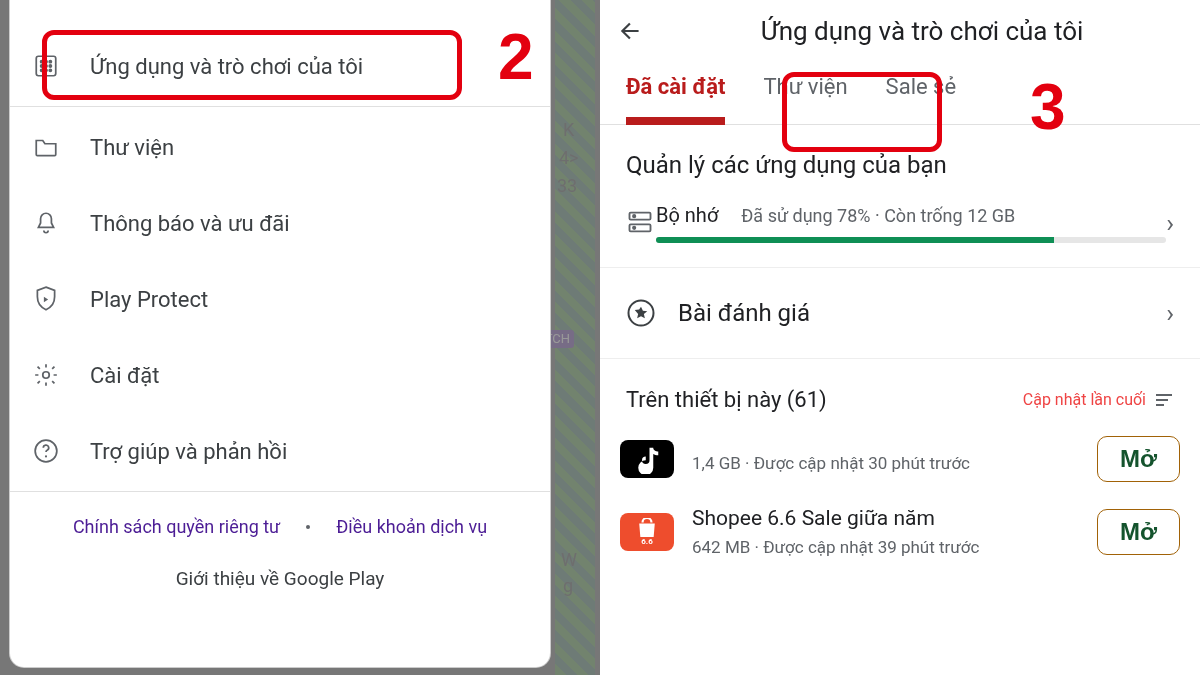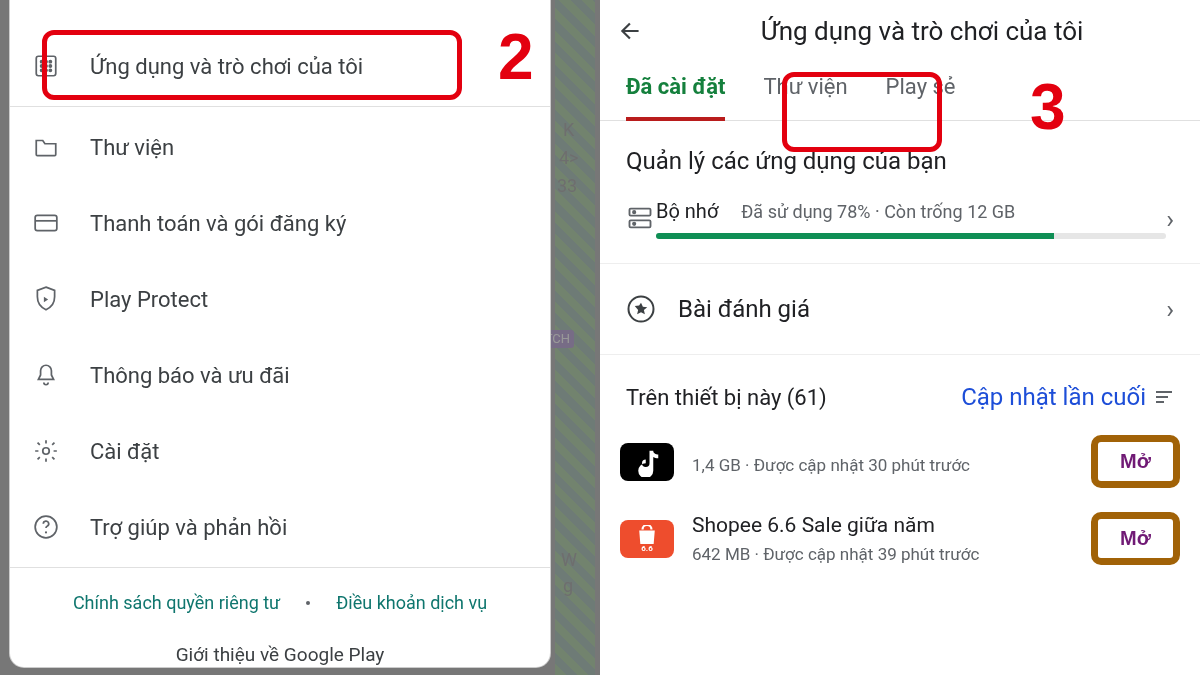--- a/index.html
+++ b/index.html
@@ -39,21 +39,21 @@
     height:76px;
     padding:0 24px 0 22px;
     gap:30px;
     color:#3c4043;
     font-size:22px;
   }
   .menu-item .ic{width:28px;height:28px;display:flex;align-items:center;justify-content:center;color:#5f6368}
   .divider{height:1px;background:#e0e0e0;margin:2px 0}
   .footer-links{
     display:flex;justify-content:center;align-items:center;gap:26px;
-    color:#0f766e;font-size:18px;padding:22px 0 6px
+    color:#4c1d95;font-size:18px;padding:22px 0 6px
   }
   .footer-links .dot{width:4px;height:4px;border-radius:50%;background:#5f6368}
   .about{ text-align:center;color:#3c4043;font-size:19px;padding:24px 0 26px }
   .highlight-box{
     position:absolute;
     border:5px solid #e3000f;border-radius:12px;
     pointer-events:none;
   }
   .step-num{
     position:absolute;
@@ -71,21 +71,21 @@
     padding:14px 22px 8px 14px;
   }
   .titlebar .back{width:34px;height:34px;display:flex;align-items:center;justify-content:center;color:#3c4043}
   .titlebar h1{flex:1;text-align:center;font-weight:400;font-size:26px;color:#202124}
   .tabs{
     display:flex;padding:18px 26px 0 26px;gap:38px;
     border-bottom:1px solid #e0e0e0;
     font-size:22px;color:#5f6368;
   }
   .tab{padding-bottom:18px;white-space:nowrap}
-  .tab.active{color:#15803d;font-weight:700;border-bottom:4px solid #b91c1c;margin-bottom:-1px}
+  .tab.active{color:#b91c1c;font-weight:700;border-bottom:8px solid #b91c1c;margin-bottom:-1px}
   .section-title{font-size:24px;color:#202124;padding:26px 26px 16px}
   .storage-row{
     display:flex;align-items:center;
     padding:8px 26px 6px;
   }
   .storage-row .ic{width:30px;height:30px;color:#5f6368}
   .storage-texts{flex:1}
   .storage-texts .line1{font-size:20px;color:#202124}
   .storage-texts .line1 .muted{color:#5f6368;margin-left:18px;font-size:18px}
   .progress{height:6px;background:#e6e6e6;border-radius:3px;margin-top:10px;overflow:hidden}
@@ -93,34 +93,34 @@
   .chev{color:#5f6368;font-size:26px}
   .review-row{
     display:flex;align-items:center;gap:22px;
     padding:30px 26px;border-top:1px solid #eee;border-bottom:1px solid #eee;margin-top:18px
   }
   .review-row .ic{width:30px;height:30px}
   .device-header{
     display:flex;align-items:center;justify-content:space-between;
     padding:28px 26px 12px;font-size:22px;color:#202124
   }
-  .device-header .sort{display:flex;align-items:center;gap:8px;color:#1d4ed8;font-size:24px}
+  .device-header .sort{display:flex;align-items:center;gap:8px;color:#ef4444;font-size:16px}
 
   .app-row{
     display:flex;align-items:center;gap:18px;padding:12px 20px
   }
   .app-ico{width:54px;height:38px;border-radius:8px;display:flex;align-items:center;justify-content:center;color:#fff;font-weight:700;font-size:26px}
   .app-ico.tiktok{background:#000}
   .app-ico.shopee{background:#ee4d2d;font-size:13px;line-height:1;flex-direction:column}
   .app-info{flex:1}
   .app-name{font-size:21px;color:#202124}
   .app-meta{font-size:17px;color:#5f6368;margin-top:7px}
   .open-btn{
-    border:7px solid #a16207;border-radius:10px;background:#fff;
-    color:#701a75;font-weight:700;font-size:20px;padding:8px 22px
+    border:1px solid #a16207;border-radius:10px;background:#fff;
+    color:#14532d;font-weight:700;font-size:24px;padding:8px 22px
   }
 
   svg{display:block}
 </style>
 </head>
 <body>
 
 <div class="shot shot-left">
   <div class="bg-noise">
     <span style="top:120px;left:8px">K</span>
@@ -154,48 +154,39 @@
 
     <div class="menu-item">
       <span class="ic">
         <svg width="26" height="22" viewBox="0 0 24 20" fill="none" stroke="currentColor" stroke-width="1.6">
             <path d="M3 4h6l2 3h10v10a1 1 0 0 1-1 1H4a1 1 0 0 1-1-1V4z"></path>
           </svg>
       </span>
       <span>Thư viện</span>
     </div>
 
-    <div class="menu-item">
-      <span class="ic">
-        <svg width="26" height="20" viewBox="0 0 24 18" fill="none" stroke="currentColor" stroke-width="1.6">
-            <rect x="2" y="2" width="20" height="14" rx="2"></rect>
-            <line x1="2" y1="7" x2="22" y2="7"></line>
-          </svg>
-      </span>
-      <span>Thanh toán và gói đăng ký</span>
+
+    <div class="menu-item">
+      <span class="ic">
+        <svg width="24" height="26" viewBox="0 0 22 24" fill="none" stroke="currentColor" stroke-width="1.6">
+            <path d="M11 3a5 5 0 0 1 5 5v4l2 4H4l2-4V8a5 5 0 0 1 5-5z"></path>
+            <path d="M9 19a2 2 0 0 0 4 0"></path>
+          </svg>
+      </span>
+      <span>Thông báo và ưu đãi</span>
     </div>
 
     <div class="menu-item">
       <span class="ic">
         <svg width="24" height="28" viewBox="0 0 22 26" fill="none" stroke="currentColor" stroke-width="1.6">
             <path d="M11 2l8 3v6c0 6-3.5 10-8 12-4.5-2-8-6-8-12V5l8-3z"></path>
             <path d="M9 11l4 2.5L9 16z" fill="currentColor" stroke="none"></path>
           </svg>
       </span>
       <span>Play Protect</span>
-    </div>
-
-    <div class="menu-item">
-      <span class="ic">
-        <svg width="24" height="26" viewBox="0 0 22 24" fill="none" stroke="currentColor" stroke-width="1.6">
-            <path d="M11 3a5 5 0 0 1 5 5v4l2 4H4l2-4V8a5 5 0 0 1 5-5z"></path>
-            <path d="M9 19a2 2 0 0 0 4 0"></path>
-          </svg>
-      </span>
-      <span>Thông báo và ưu đãi</span>
     </div>
 
     <div class="menu-item">
       <span class="ic">
         <svg width="26" height="26" viewBox="0 0 24 24" fill="none" stroke="currentColor" stroke-width="1.6">
             <circle cx="12" cy="12" r="3"></circle>
             <path d="M12 2v3M12 19v3M4.2 4.2l2.1 2.1M17.7 17.7l2.1 2.1M2 12h3M19 12h3M4.2 19.8l2.1-2.1M17.7 6.3l2.1-2.1"></path>
           </svg>
       </span>
       <span>Cài đặt</span>
@@ -232,21 +223,21 @@
         <svg width="26" height="26" viewBox="0 0 24 24" fill="none" stroke="#3c4043" stroke-width="2">
             <path d="M19 12H5M11 5l-7 7 7 7"></path>
           </svg>
       </span>
       <h1>Ứng dụng và trò chơi của tôi</h1>
     </div>
 
     <div class="tabs">
       <div class="tab active">Đã cài đặt</div>
       <div class="tab">Thư viện</div>
-      <div class="tab">Play sẻ</div>
+      <div class="tab">Sale sẻ</div>
     </div>
 
     <div class="section-title">Quản lý các ứng dụng của bạn</div>
 
     <div class="storage-row">
       <span class="ic">
         <svg width="28" height="28" viewBox="0 0 24 24" fill="none" stroke="currentColor" stroke-width="1.6">
             <rect x="3" y="4" width="18" height="6" rx="1"></rect>
             <rect x="3" y="14" width="18" height="6" rx="1"></rect>
             <circle cx="7" cy="7" r="1" fill="currentColor"></circle>

